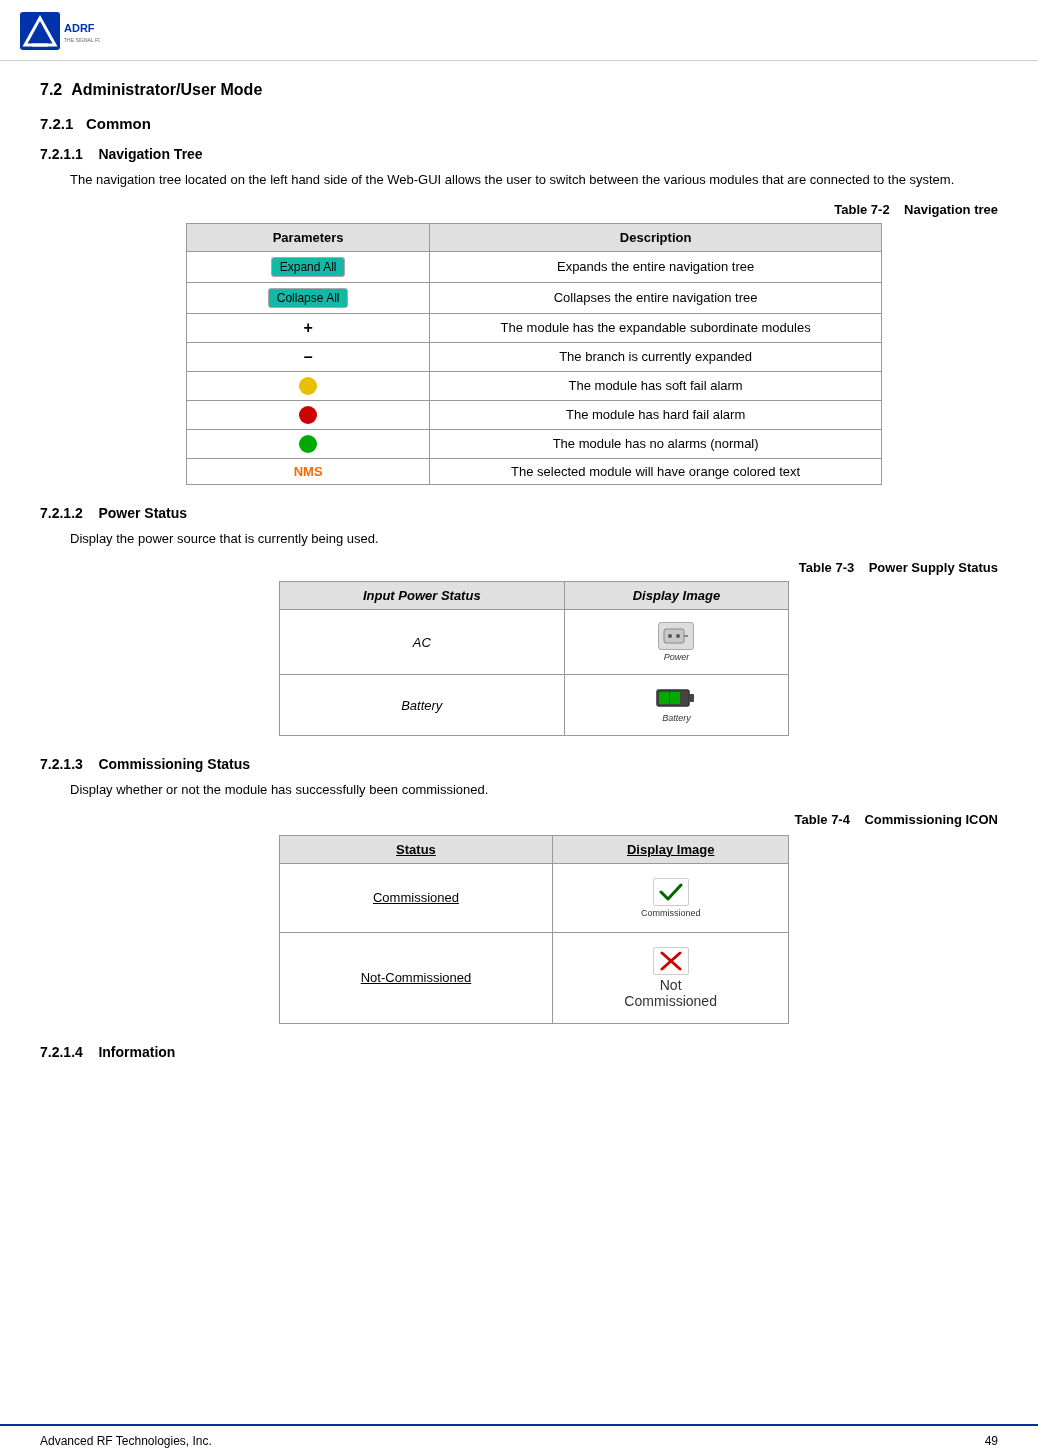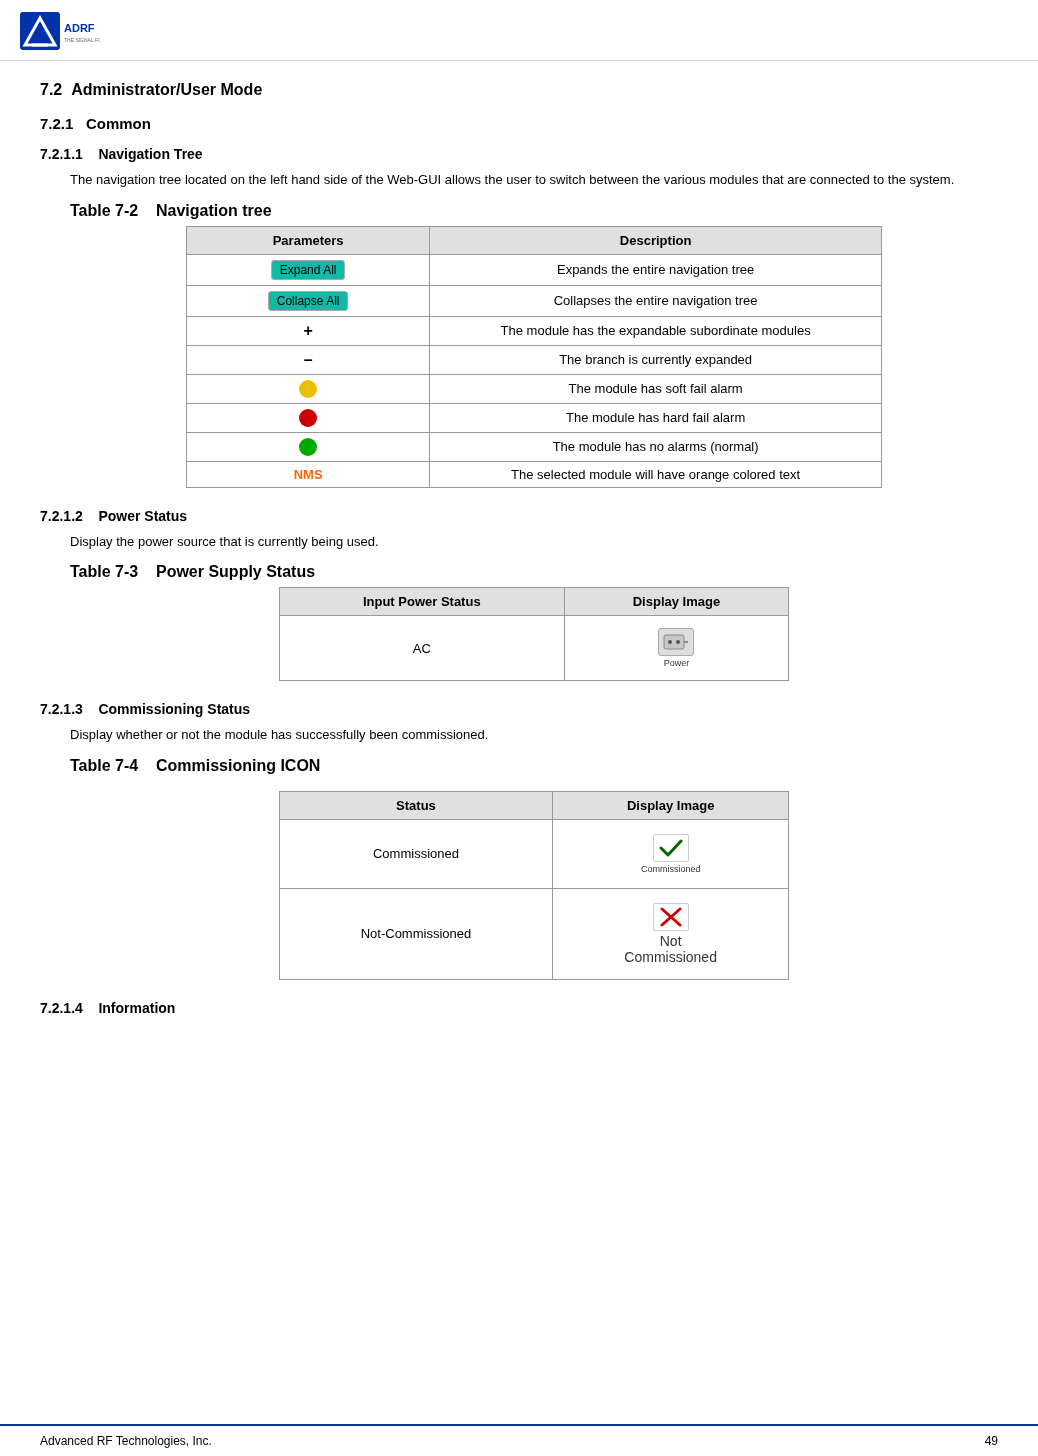--- a/index.html
+++ b/index.html
@@ -55,23 +55,23 @@
     }
 
     .body-text {
       font-size: 13px;
       line-height: 1.5;
       margin-bottom: 12px;
     }
 
     
     .table-title {
-      text-align: left;
-      font-weight: bold;
-      font-size: 16px;
+      text-align: right;
+      font-weight: bold;
+      font-size: 13px;
       margin-bottom: 6px;
       margin-top: 10px;
     }
 
     
     .nav-table {
       border-collapse: collapse;
       margin: 0 auto 20px auto;
       width: 75%;
       font-size: 13px;
@@ -129,20 +129,21 @@
       font-size: 16px;
       font-weight: bold;
     }
 
     
     .power-table {
       border-collapse: collapse;
       margin: 0 auto 20px auto;
       width: 55%;
       font-size: 13px;
+      font-style: italic;
     }
     .power-table th {
       background: #e0e0e0;
       border: 1px solid #999;
       padding: 6px 12px;
       text-align: center;
       font-weight: bold;
     }
     .power-table td {
       border: 1px solid #999;
@@ -176,23 +177,24 @@
       display: inline-flex;
       flex-direction: column;
       align-items: center;
       font-size: 10px;
       color: #333;
     }
 
     
     .comm-table {
       border-collapse: collapse;
-      margin: 16px auto 20px auto;
+      margin: 8px auto 20px auto;
       width: 55%;
       font-size: 13px;
+      text-decoration: underline;
     }
     .comm-table th {
       background: #e0e0e0;
       border: 1px solid #999;
       padding: 6px 12px;
       text-align: center;
       font-weight: bold;
     }
     .comm-table td {
       border: 1px solid #999;
@@ -394,20 +396,36 @@
                   <circle cx="8" cy="11" r="2" fill="#555"></circle>
                   <circle cx="16" cy="11" r="2" fill="#555"></circle>
                   <line x1="22" y1="11" x2="26" y2="11" stroke="#888" stroke-width="2"></line>
                 </svg>
               </div>
               <span style="font-size:9px;">Power</span>
             </div>
           </td>
         </tr>
 
+        <tr>
+          <td>Battery</td>
+          <td>
+            <div class="battery-icon-box">
+              <div style="position:relative; display:inline-block; margin-bottom:2px;">
+                <svg width="40" height="22" viewBox="0 0 40 22">
+                  <rect x="1" y="3" width="32" height="16" rx="2" fill="#444" stroke="#333" stroke-width="1.5"></rect>
+                  <rect x="33" y="7" width="5" height="8" rx="1" fill="#444"></rect>
+                  <rect x="3" y="5" width="10" height="12" rx="1" fill="#00aa00"></rect>
+                  <rect x="14" y="5" width="10" height="12" rx="1" fill="#00aa00"></rect>
+                </svg>
+              </div>
+              <span style="font-size:9px;">Battery</span>
+            </div>
+          </td>
+        </tr>
       </tbody>
     </table>
   </div>
 
   <div class="h3" style="margin-top:20px;">
     <span>7.2.1.3</span>&nbsp;&nbsp;&nbsp;&nbsp;<span>Commissioning Status</span>
   </div>
 
   <div class="section-indent">
     <p class="body-text">Display whether or not the module has successfully been commissioned.</p>

